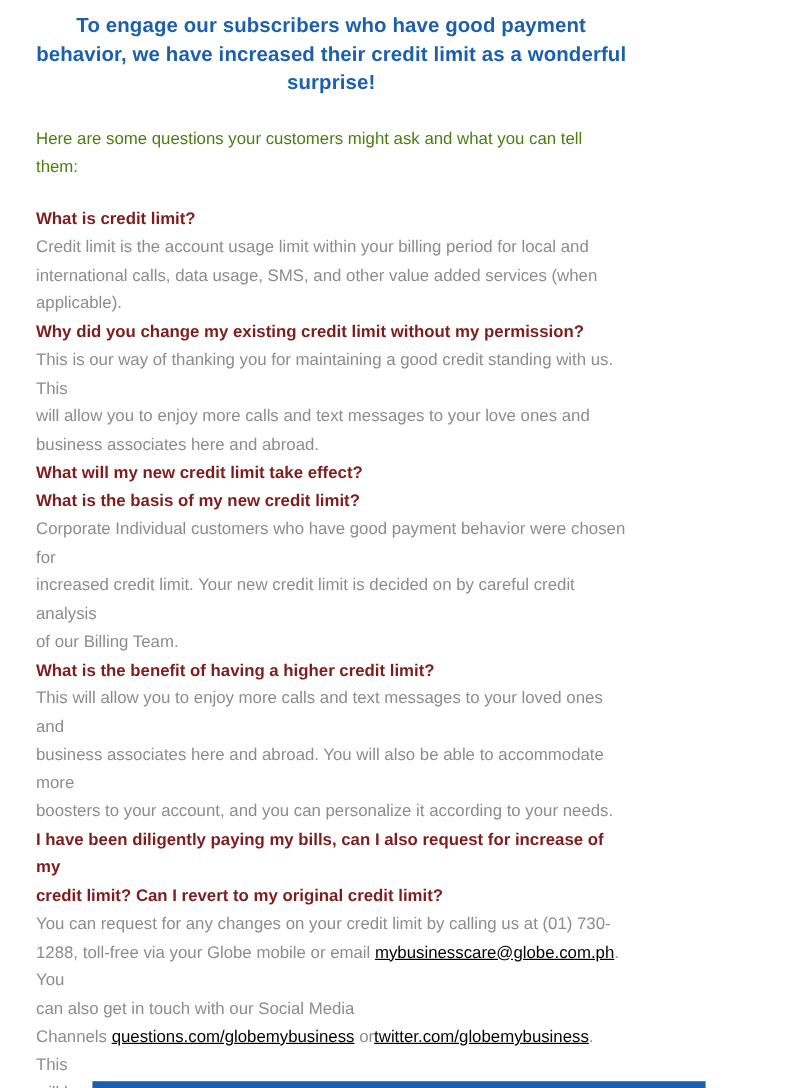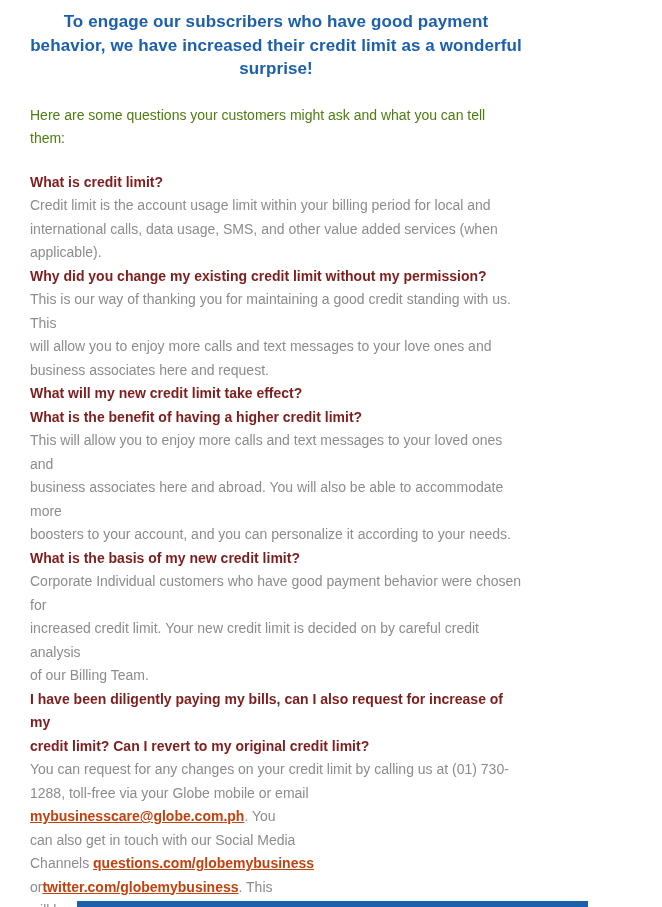--- a/index.html
+++ b/index.html
@@ -44,24 +44,23 @@
     white-space: pre-line;
   }
   .answer {
     color: #8c8c8c;
     font-size: 14px;
     line-height: 23.5px;
     margin: 0;
     white-space: pre-line;
   }
   .link {
-    color: #c2410c;
+    color: #000000;
     text-decoration: underline;
     cursor: pointer;
-    font-weight: bold;
   }
   .footer-bar {
     position: absolute;
     left: 77px;
     bottom: 0;
     width: 511px;
     height: 6px;
     background: #1b5fad;
   }
 </style>
@@ -80,39 +79,39 @@
     <p class="q-title">What is credit limit?</p>
     <p class="answer">Credit limit is the account usage limit within your billing period for local and
 international calls, data usage, SMS, and other value added services (when
 applicable).</p>
   </div>
 
   <div class="qa">
     <p class="q-title">Why did you change my existing credit limit without my permission?</p>
     <p class="answer">This is our way of thanking you for maintaining a good credit standing with us. This
 will allow you to enjoy more calls and text messages to your love ones and
-business associates here and request.</p>
+business associates here and abroad.</p>
   </div>
 
   <div class="qa">
     <p class="q-title">What will my new credit limit take effect?</p>
   </div>
 
   <div class="qa">
+    <p class="q-title">What is the basis of my new credit limit?</p>
+    <p class="answer">Corporate Individual customers who have good payment behavior were chosen for
+increased credit limit. Your new credit limit is decided on by careful credit analysis
+of our Billing Team.</p>
+  </div>
+
+  <div class="qa">
     <p class="q-title">What is the benefit of having a higher credit limit?</p>
     <p class="answer">This will allow you to enjoy more calls and text messages to your loved ones and
 business associates here and abroad. You will also be able to accommodate more
 boosters to your account, and you can personalize it according to your needs.</p>
-  </div>
-
-  <div class="qa">
-    <p class="q-title">What is the basis of my new credit limit?</p>
-    <p class="answer">Corporate Individual customers who have good payment behavior were chosen for
-increased credit limit. Your new credit limit is decided on by careful credit analysis
-of our Billing Team.</p>
   </div>
 
   <div class="qa">
     <p class="q-title">I have been diligently paying my bills, can I also request for increase of my
 credit limit? Can I revert to my original credit limit?</p>
     <p class="answer"><span>You can request for any changes on your credit limit by calling us at (01) 730-
 1288, toll-free via your Globe mobile or email </span><a class="link">mybusinesscare@globe.com.ph</a><span>. You
 can also get in touch with our Social Media
 Channels </span><a class="link">questions.com/globemybusiness</a><span> or</span><a class="link">twitter.com/globemybusiness</a><span>. This
 will be subject to approval of our Credit team.</span></p>

